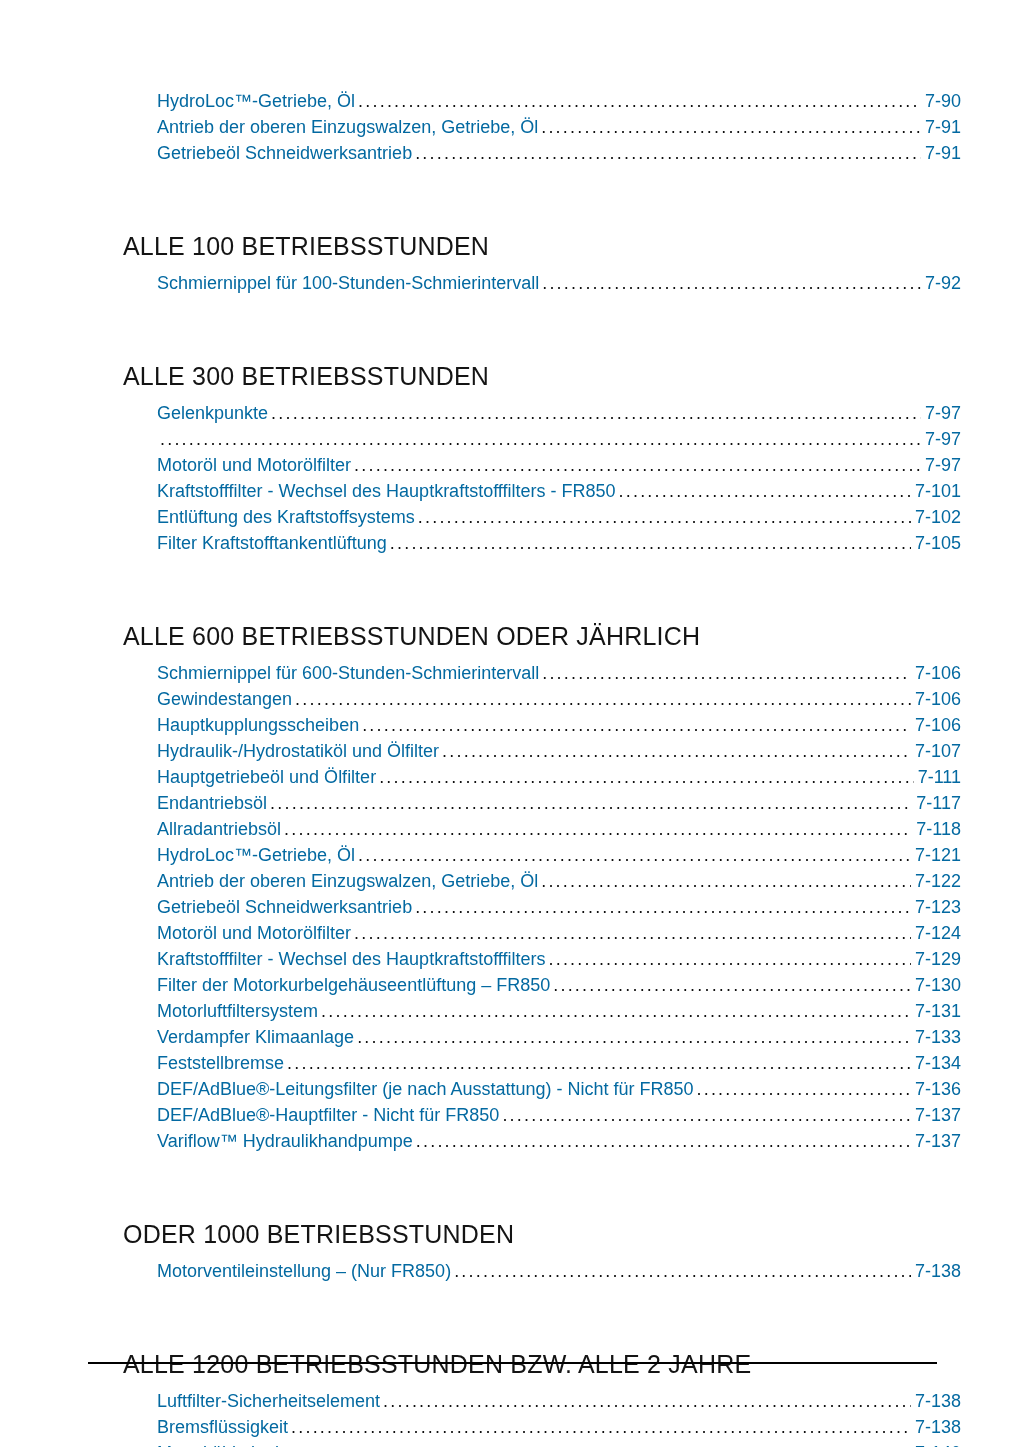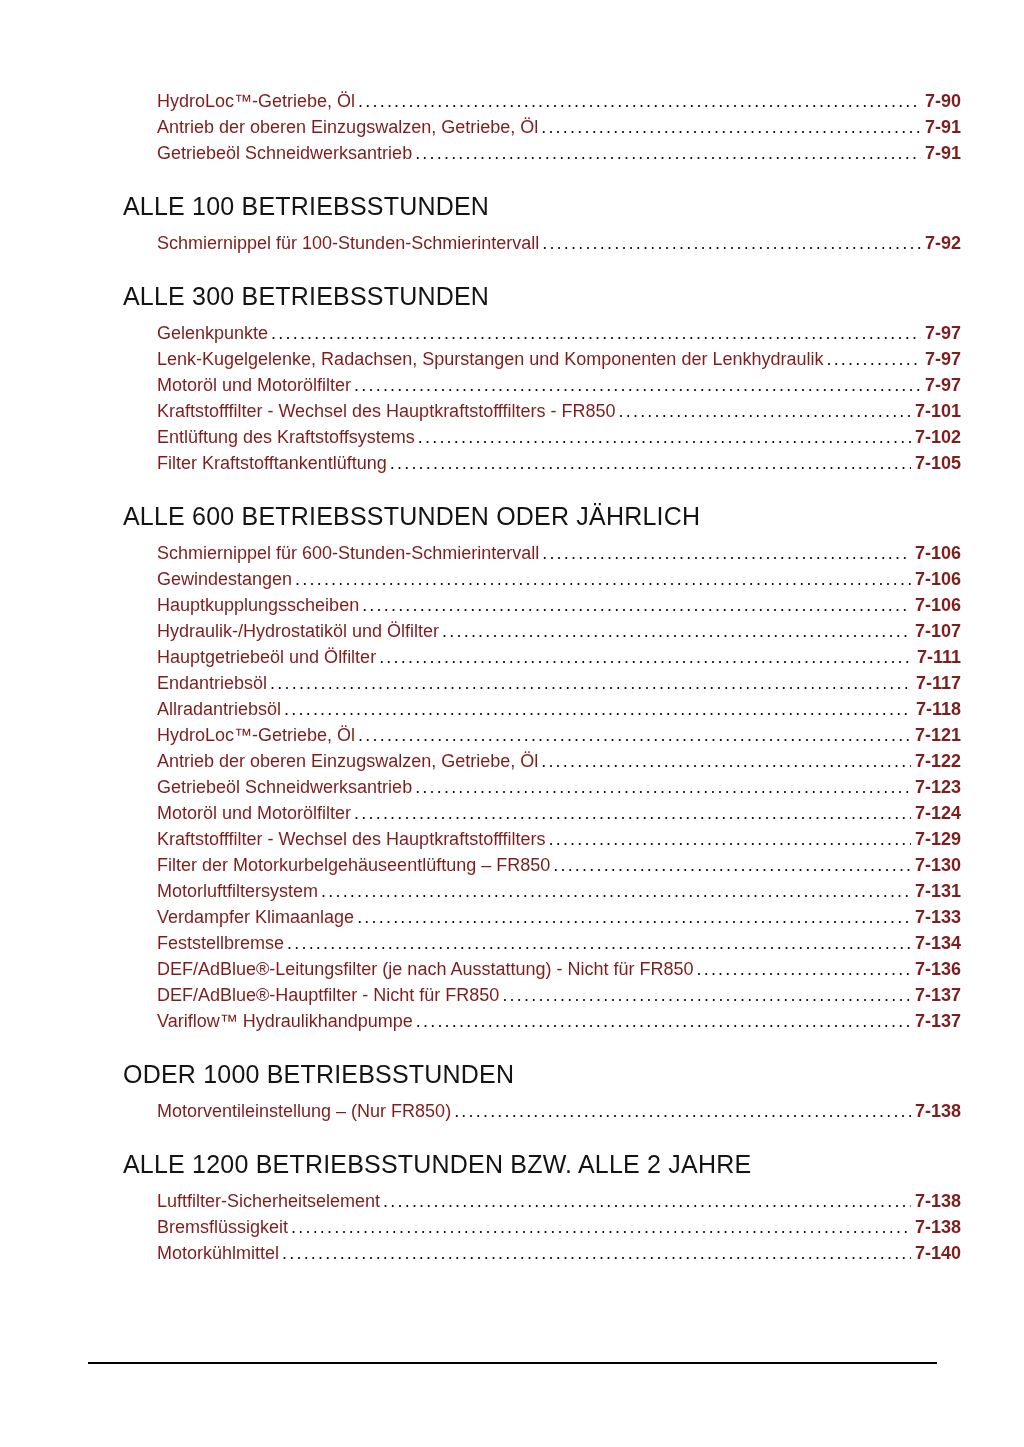--- a/index.html
+++ b/index.html
@@ -22,34 +22,34 @@
     left: 123px;
     width: 838px;
   }
   .toc-section {
     margin: 0;
   }
   .section-heading {
     font-size: 25px;
     font-weight: 400;
     letter-spacing: 0.2px;
-    margin: 26px 0 9px 0;
+    margin: 66px 0 9px 0;
     color: #141414;
     white-space: nowrap;
   }
   .toc-section.first .entries {
     margin-top: 0;
   }
   .toc-entry {
     display: flex;
     align-items: baseline;
     padding-left: 34px;
     font-size: 18px;
     line-height: 26px;
-    color: #7f1d1d;
+    color: #0369a1;
   }
   .entry-title {
     white-space: nowrap;
     flex: 0 0 auto;
   }
   .leader {
     flex: 1 1 auto;
     min-width: 0;
     overflow: hidden;
     white-space: nowrap;
@@ -59,21 +59,20 @@
     color: #101010;
   }
   .leader::after {
     content: "...................................................................................................................................................................................................................................................................................................................";
   }
   .entry-page {
     white-space: nowrap;
     flex: 0 0 auto;
     text-align: left;
     margin-left: 1px;
-    font-weight: bold;
   }
   .footer-rule {
     position: absolute;
     left: 88px;
     top: 1362px;
     width: 849px;
     height: 0;
     border-top: 2px solid #000000;
   }
 </style>
@@ -118,21 +117,20 @@
   <section class="toc-section">
     <h2 class="section-heading">ALLE 300 BETRIEBSSTUNDEN</h2>
     <div class="entries">
   <div class="toc-entry">
     <span class="entry-title">Gelenkpunkte</span>
     <span class="leader" aria-hidden="true"></span>
     <span class="entry-page">7-97</span>
   </div>
 
   <div class="toc-entry">
-    <span class="entry-title">Lenk-Kugelgelenke, Radachsen, Spurstangen und Komponenten der Lenkhydraulik</span>
     <span class="leader" aria-hidden="true"></span>
     <span class="entry-page">7-97</span>
   </div>
 
   <div class="toc-entry">
     <span class="entry-title">Motoröl und Motorölfilter</span>
     <span class="leader" aria-hidden="true"></span>
     <span class="entry-page">7-97</span>
   </div>
 

